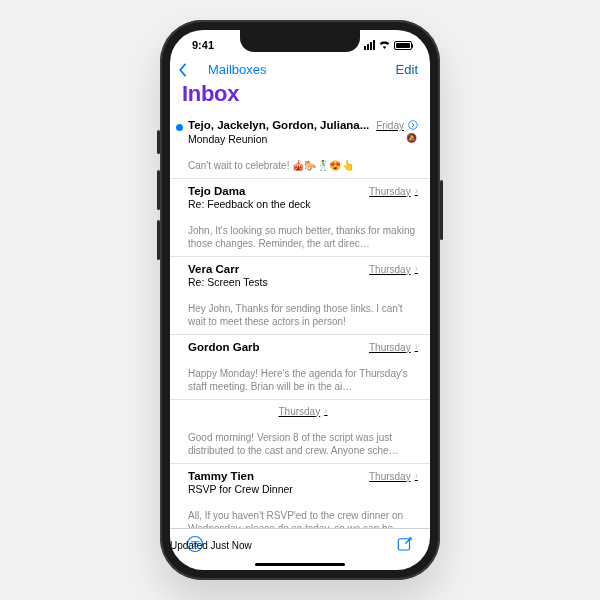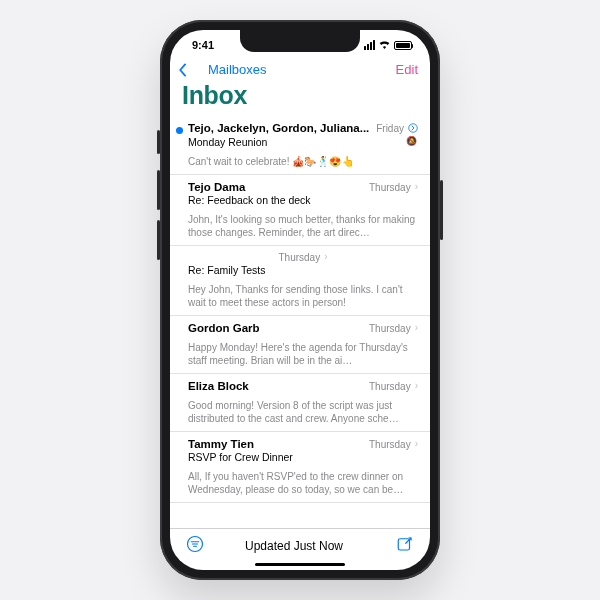--- a/index.html
+++ b/index.html
@@ -75,63 +75,63 @@
   .battery::after { content:''; position:absolute; right:-2px; top:2px; width:1.5px; height:4px; background:#000; border-radius:0 1px 1px 0; }
   .battery-fill { position:absolute; left:1px; top:1px; bottom:1px; right:1px; background:#000; border-radius:1px; }
 
   .nav-bar {
     display:flex; justify-content:space-between; align-items:center;
     padding: 2px 12px 4px 6px;
     font-size: 13px;
   }
   .nav-back { color:#007aff; display:flex; align-items:center; gap:18px; }
   .nav-back svg { width:14px; height:14px; }
-  .nav-edit { color:#ec4899; }
+  .nav-edit { color:#0369a1; }
   .title {
-    font-size: 25px;
+    font-size: 22px;
     font-weight: 700;
     padding: 0 12px 6px;
     letter-spacing: -0.3px;
-    color:#0f766e;
+    color:#6d28d9;
   }
   .list { flex:1; overflow:hidden; }
   .row {
     padding: 6px 12px 6px 18px;
     border-bottom: 0.5px solid #e2e2e4;
     position: relative;
   }
   .row.unread::before {
     content:'';
     position:absolute;
     left:6px; top:11px;
     width:7px; height:7px;
     border-radius:50%;
     background:#007aff;
   }
   .row-top { display:flex; justify-content:center; align-items:baseline; gap:6px; }
   .sender { font-size:11.5px; font-weight:600; color:#000; white-space:nowrap; overflow:hidden; text-overflow:ellipsis; flex:1; }
-  .meta { display:flex; align-items:center; gap:4px; flex-shrink:0; }
+  .meta { display:flex; align-items:center; gap:4px; flex-shrink:0;text-decoration:underline; }
   .date { font-size:10px; color:#8a8a8e; }
   .chevron { color:#c5c5c9; font-size:10px; line-height:1; }
   .thread-icon { color:#007aff; }
   .subject { font-size:10.5px; color:#000; margin-top:1px; white-space:nowrap; overflow:hidden; text-overflow:ellipsis; }
-  .preview { font-size:10px; color:#8a8a8e; line-height:1.3; margin-top:7px; max-height:26px; overflow:hidden; }
+  .preview { font-size:10px; color:#8a8a8e; line-height:1.3; margin-top:14px; max-height:26px; overflow:hidden; }
   .mute { color:#c5c5c9; font-size:9px; display:block; text-align:right; line-height:1; margin-top:1px; }
 
   .toolbar {
     border-top: 0.5px solid #d0d0d4;
     padding: 6px 16px 4px;
     display:flex;
     justify-content:space-between;
     align-items:center;
     position:relative;
   }
   .toolbar-center {
-    position:absolute; left:0; right:12px; text-align:center;
-    font-size:12px; color:#000; pointer-events:none;
+    position:absolute; left:0; right:12px; text-align:left;
+    font-size:10px; color:#000; pointer-events:none;
   }
   .toolbar svg { width:18px; height:18px; }
   .home-indicator {
     width:90px; height:3.5px; background:#000; border-radius:3px;
     margin: 2px auto 4px;
   }
 </style>
 </head>
 <body>
 
@@ -199,41 +199,41 @@
             <span class="meta">
               <span class="date">Thursday</span>
               <span class="chevron">›</span>
             </span>
           </div>
           <div class="subject">Re: Feedback on the deck</div>
           <div class="preview">John, It's looking so much better, thanks for making those changes. Reminder, the art direc…</div>
         </div>
         <div class="row">
           <div class="row-top">
-            <span class="meta">
-              <span class="date">Thursday</span>
-              <span class="chevron">›</span>
-            </span>
-          </div>
-          <div class="subject">Re: Family Tests</div>
+            <span class="sender">Vera Carr</span>
+            <span class="meta">
+              <span class="date">Thursday</span>
+              <span class="chevron">›</span>
+            </span>
+          </div>
+          <div class="subject">Re: Screen Tests</div>
           <div class="preview">Hey John, Thanks for sending those links. I can't wait to meet these actors in person!</div>
         </div>
         <div class="row">
           <div class="row-top">
             <span class="sender">Gordon Garb</span>
             <span class="meta">
               <span class="date">Thursday</span>
               <span class="chevron">›</span>
             </span>
           </div>
           <div class="preview">Happy Monday! Here's the agenda for Thursday's staff meeting. Brian will be in the ai…</div>
         </div>
         <div class="row">
           <div class="row-top">
-            <span class="sender">Eliza Block</span>
             <span class="meta">
               <span class="date">Thursday</span>
               <span class="chevron">›</span>
             </span>
           </div>
           <div class="preview">Good morning! Version 8 of the script was just distributed to the cast and crew. Anyone sche…</div>
         </div>
         <div class="row">
           <div class="row-top">
             <span class="sender">Tammy Tien</span>

